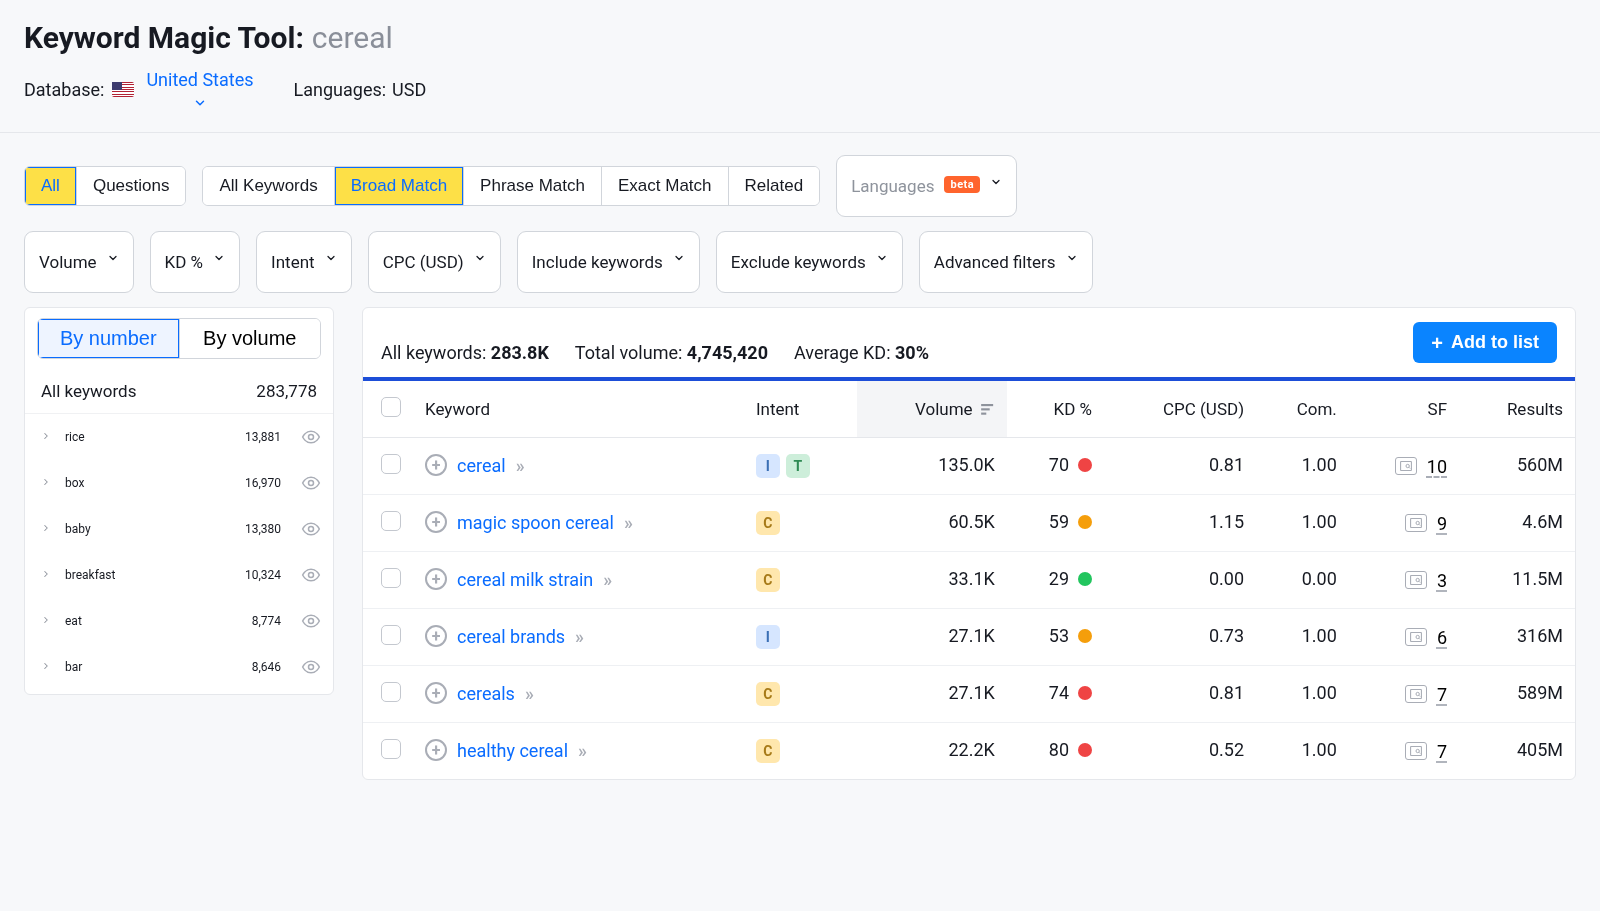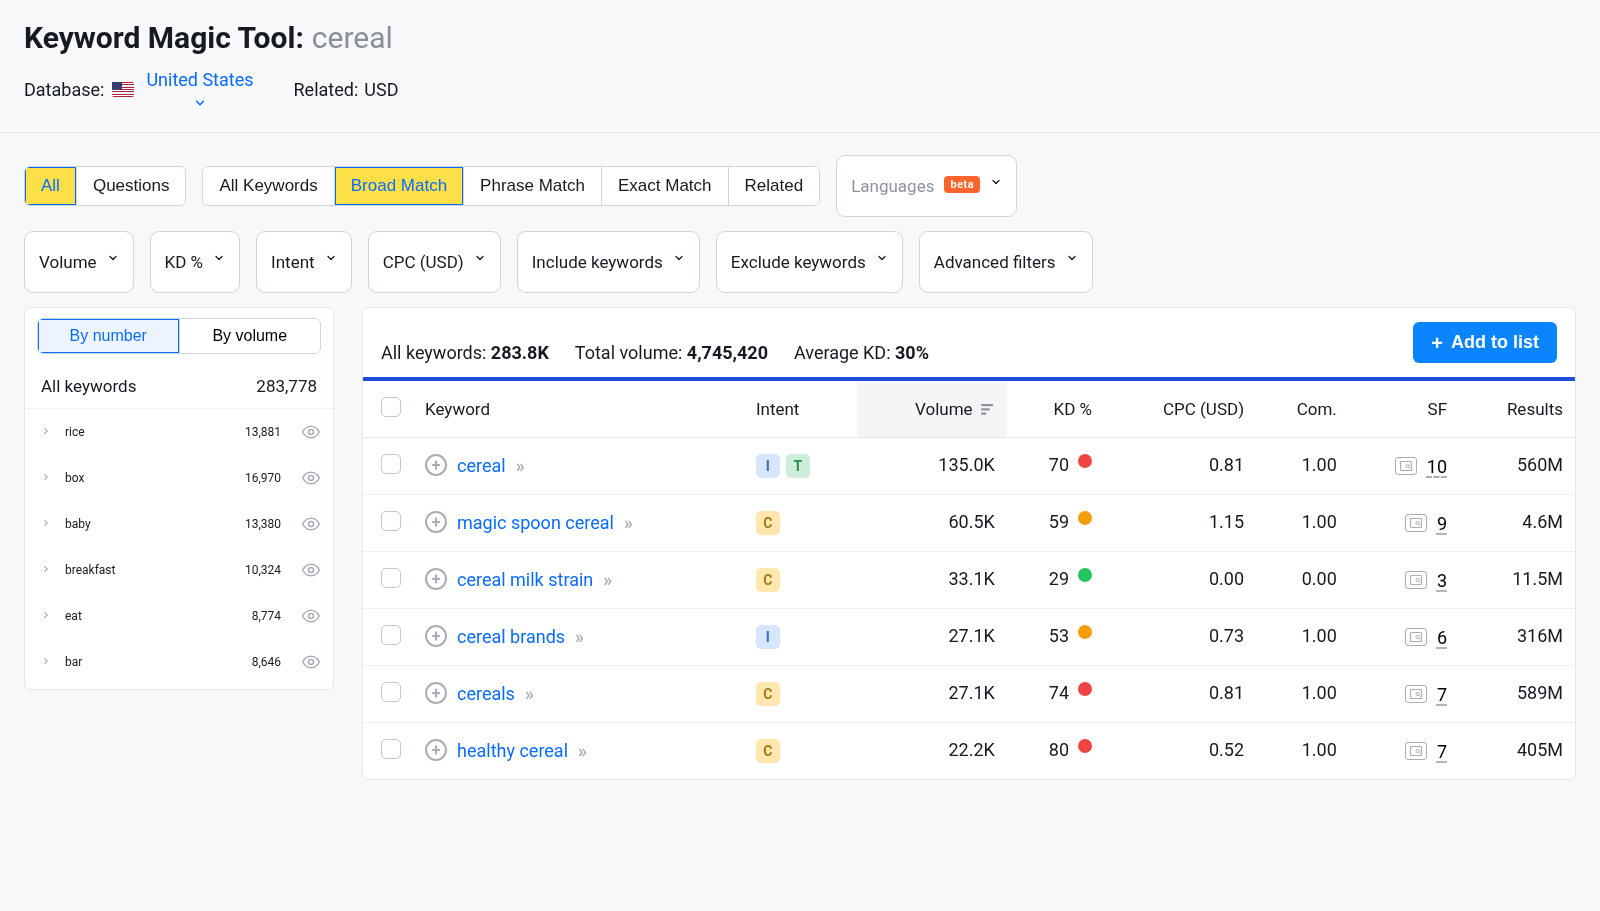--- a/index.html
+++ b/index.html
@@ -44,21 +44,21 @@
   .chev { display:inline-block; }
   .chev svg { display:block; }
 
   .main { display: flex; gap: 28px; align-items: flex-start; margin-top: 10px; }
   .sidebar {
     width: 310px; background: #fff; border: 1px solid #e5e7eb; border-radius: 6px;
     padding: 10px 0 4px 0; flex-shrink: 0;
   }
   .sb-tabs { display: flex; gap: 0; margin: 0 12px 12px 12px; border: 1px solid #d1d5db; border-radius: 6px; overflow: hidden; }
   .sb-tabs button {
-    flex: 1; background: #fff; border: none; padding: 8px 14px; font-size: 16px; cursor: pointer;
+    flex: 1; background: #fff; border: none; padding: 8px 14px; font-size: 20px; cursor: pointer;
     border-right: 1px solid #d1d5db;
   }
   .sb-tabs button:last-child { border-right: none; }
   .sb-tabs button.active { background: #eef4ff; color: #0a6cff; box-shadow: inset 0 0 0 1px #0a6cff; }
   .sb-all { display: flex; justify-content: space-between; padding: 10px 16px 12px 16px; font-size: 17px; color: #171a22; border-bottom: 1px solid #f0f1f3; }
   .sb-item {
     display: flex; align-items: center; padding: 13px 12px 13px 16px; font-size: 12px; color: #171a22;
     gap: 12px; cursor: pointer;
   }
   .sb-item .arrow { color: #8e939c; width: 12px; }
@@ -104,21 +104,21 @@
   }
   .dbl-chev { color: #a9adb6; letter-spacing: -3px; font-weight: 600; }
   .intent-badges { display: inline-flex; gap: 6px; }
   .ib {
     width: 24px; height: 24px; border-radius: 5px; display: inline-flex; align-items: center; justify-content: center;
     font-size: 14px; font-weight: 700;
   }
   .ib-I { background: #d6e6ff; color: #3a6fb5; }
   .ib-T { background: #cdeeda; color: #2e8a53; }
   .ib-C { background: #ffe7ad; color: #a77a18; }
-  .kd-wrap { display: inline-flex; gap: 9px; justify-content: flex-end;}
+  .kd-wrap { display: inline-flex; align-items: center; gap: 9px; justify-content: flex-end;}
   .dot { width: 14px; height: 14px; border-radius: 50%; display: inline-block; }
   .dot-red { background: #ef4444; }
   .dot-orange { background: #f59e0b; }
   .dot-green { background: #22c55e; }
   .serp-icon {
     display:inline-flex; width:22px; height:18px; border:1.5px solid #a9adb6; border-radius:3px;
     align-items:center; justify-content:center; color:#a9adb6; font-size:11px; font-weight:700;
   }
   .sf-cell { display:inline-flex; align-items:center; gap:10px; justify-content:flex-end; }
   .sf-num { text-decoration: underline dashed #a9adb6; text-underline-offset: 4px; color:#000000; }
@@ -140,21 +140,21 @@
       <span class="db-link">
         <span>United States</span>
         <span class="chev">
           <svg width="14" height="14" viewBox="0 0 24 24" fill="none">
               <path d="M6 9l6 6 6-6" stroke="#0a6cff" stroke-width="2.5" stroke-linecap="round" stroke-linejoin="round"></path>
             </svg>
         </span>
       </span>
     </div>
     <div style="display:flex;gap:6px;">
-      <span>Related:</span>
+      <span>Languages:</span>
       <span>USD</span>
     </div>
   </div>
 
   <hr class="divider">
 
   <div class="filter-row">
     <div class="seg">
       <button class="active">All</button>
       <button>Questions</button>

